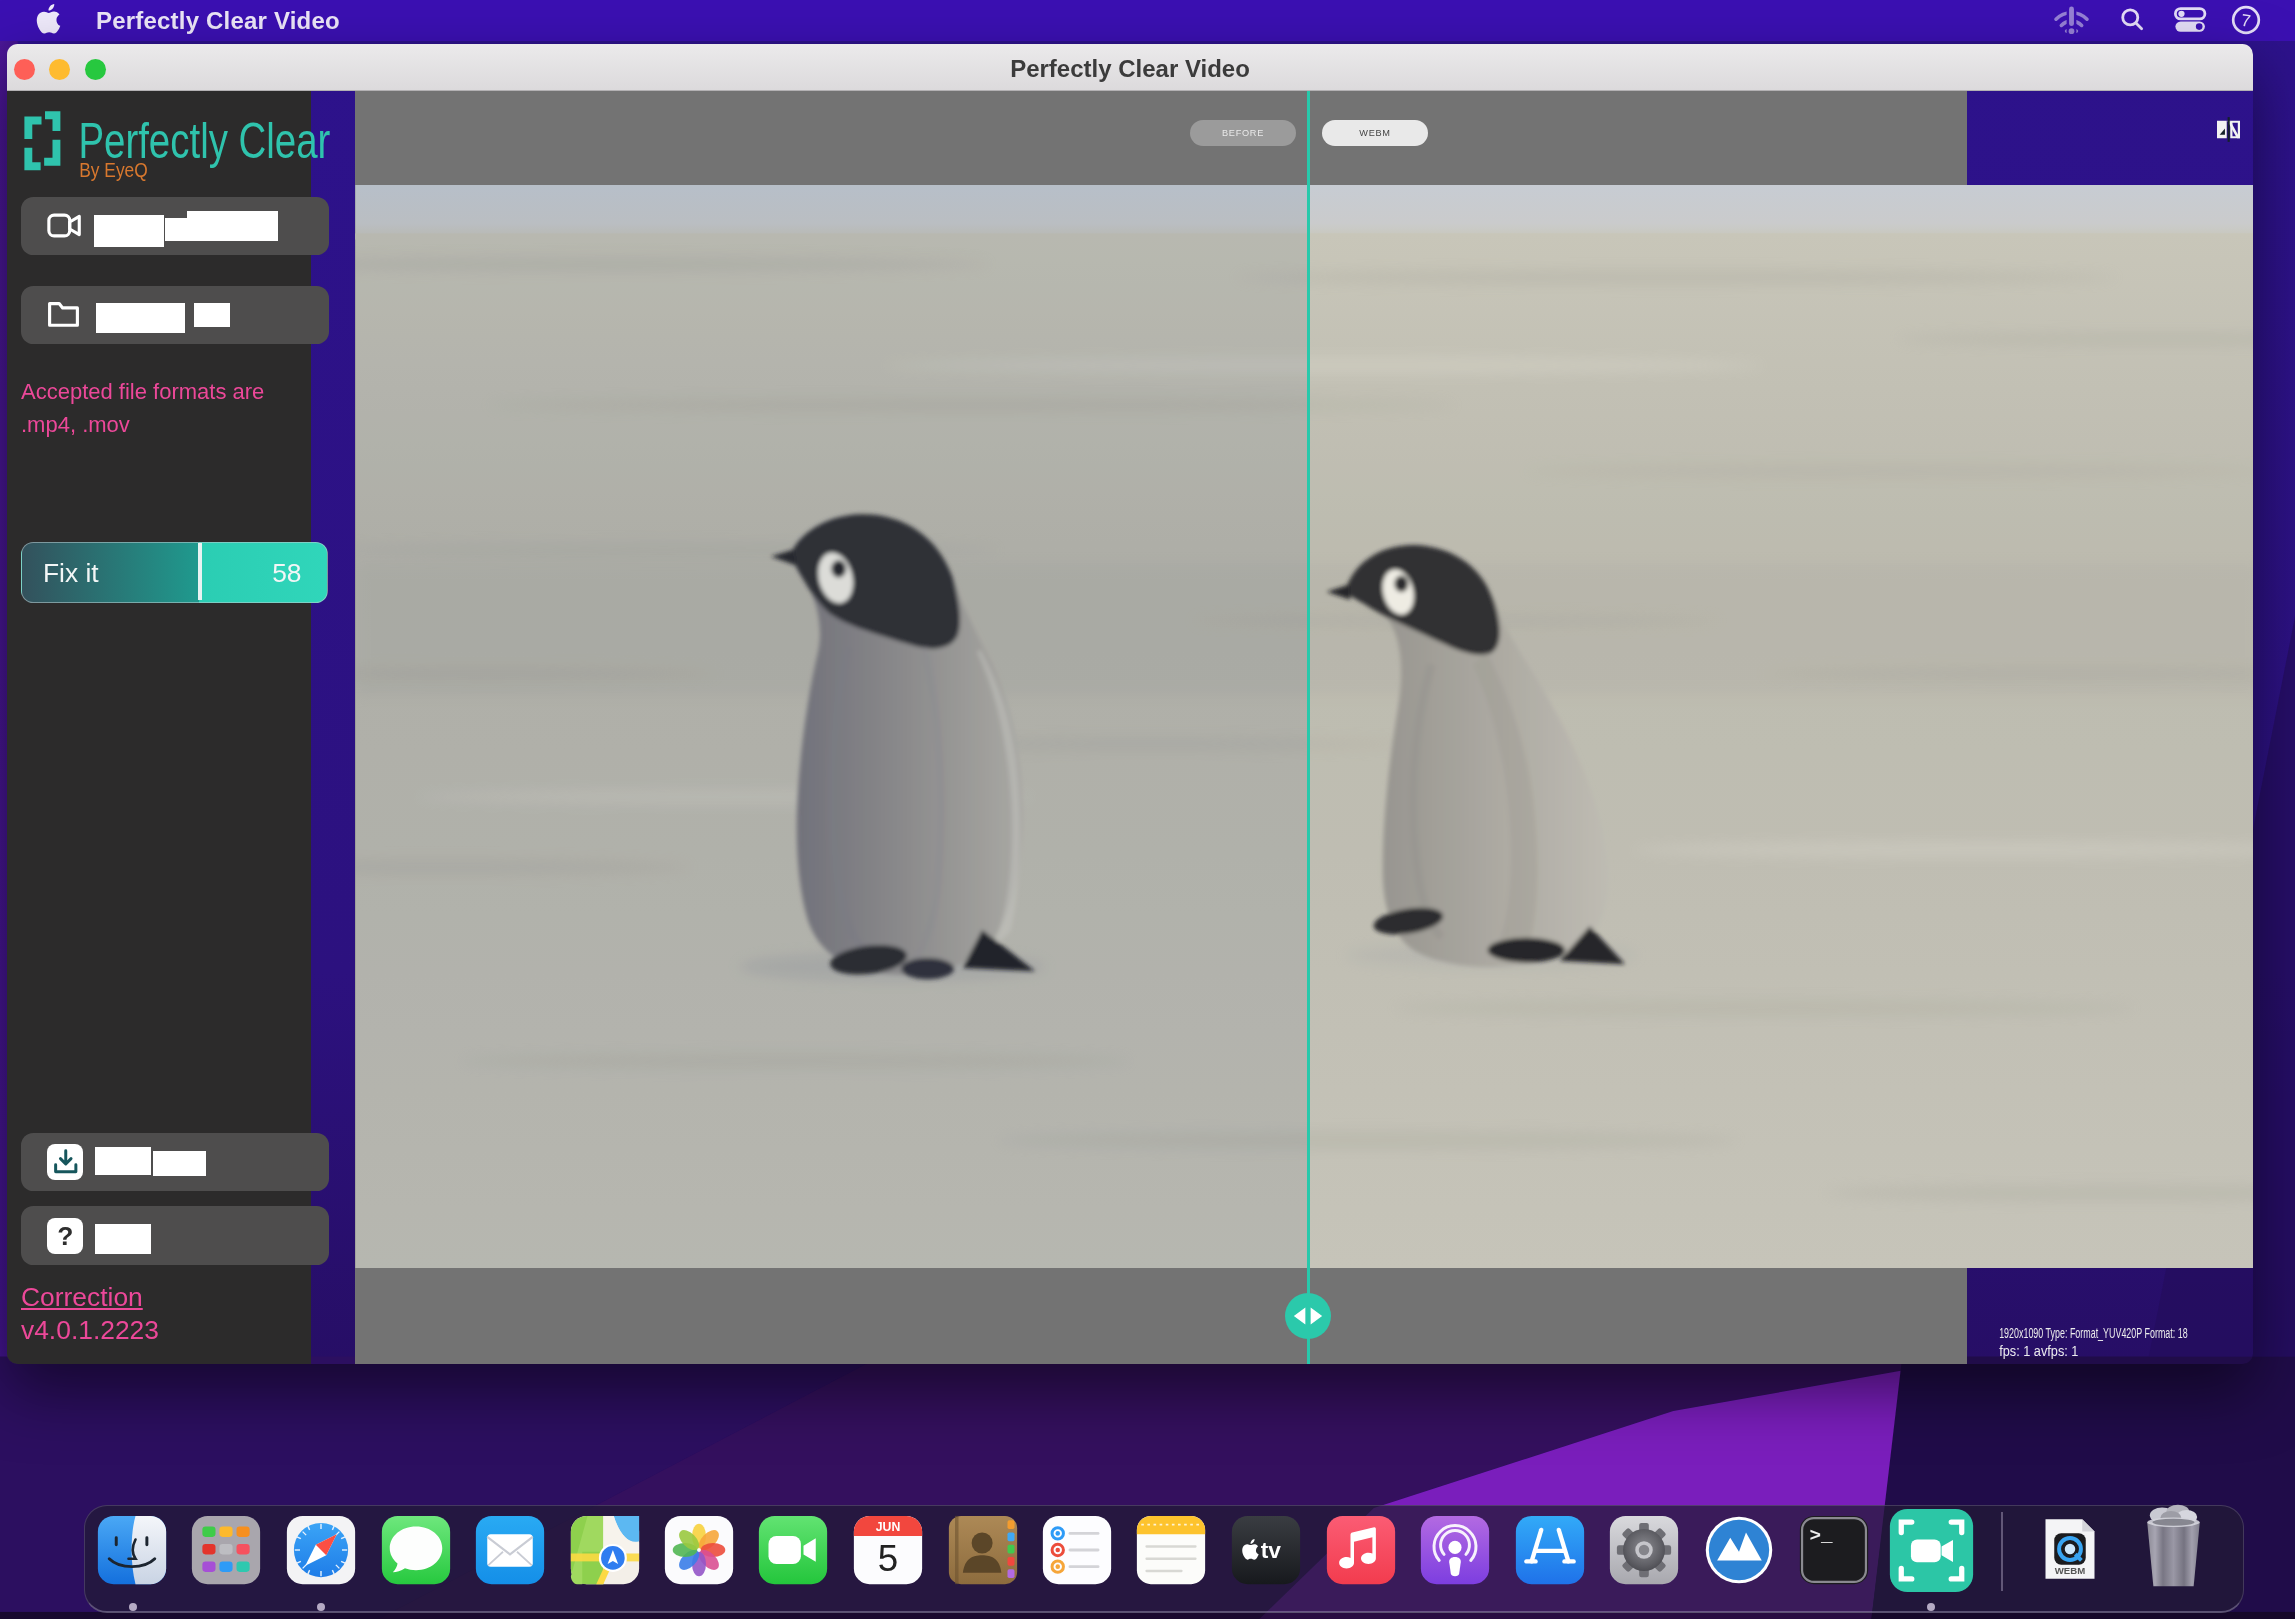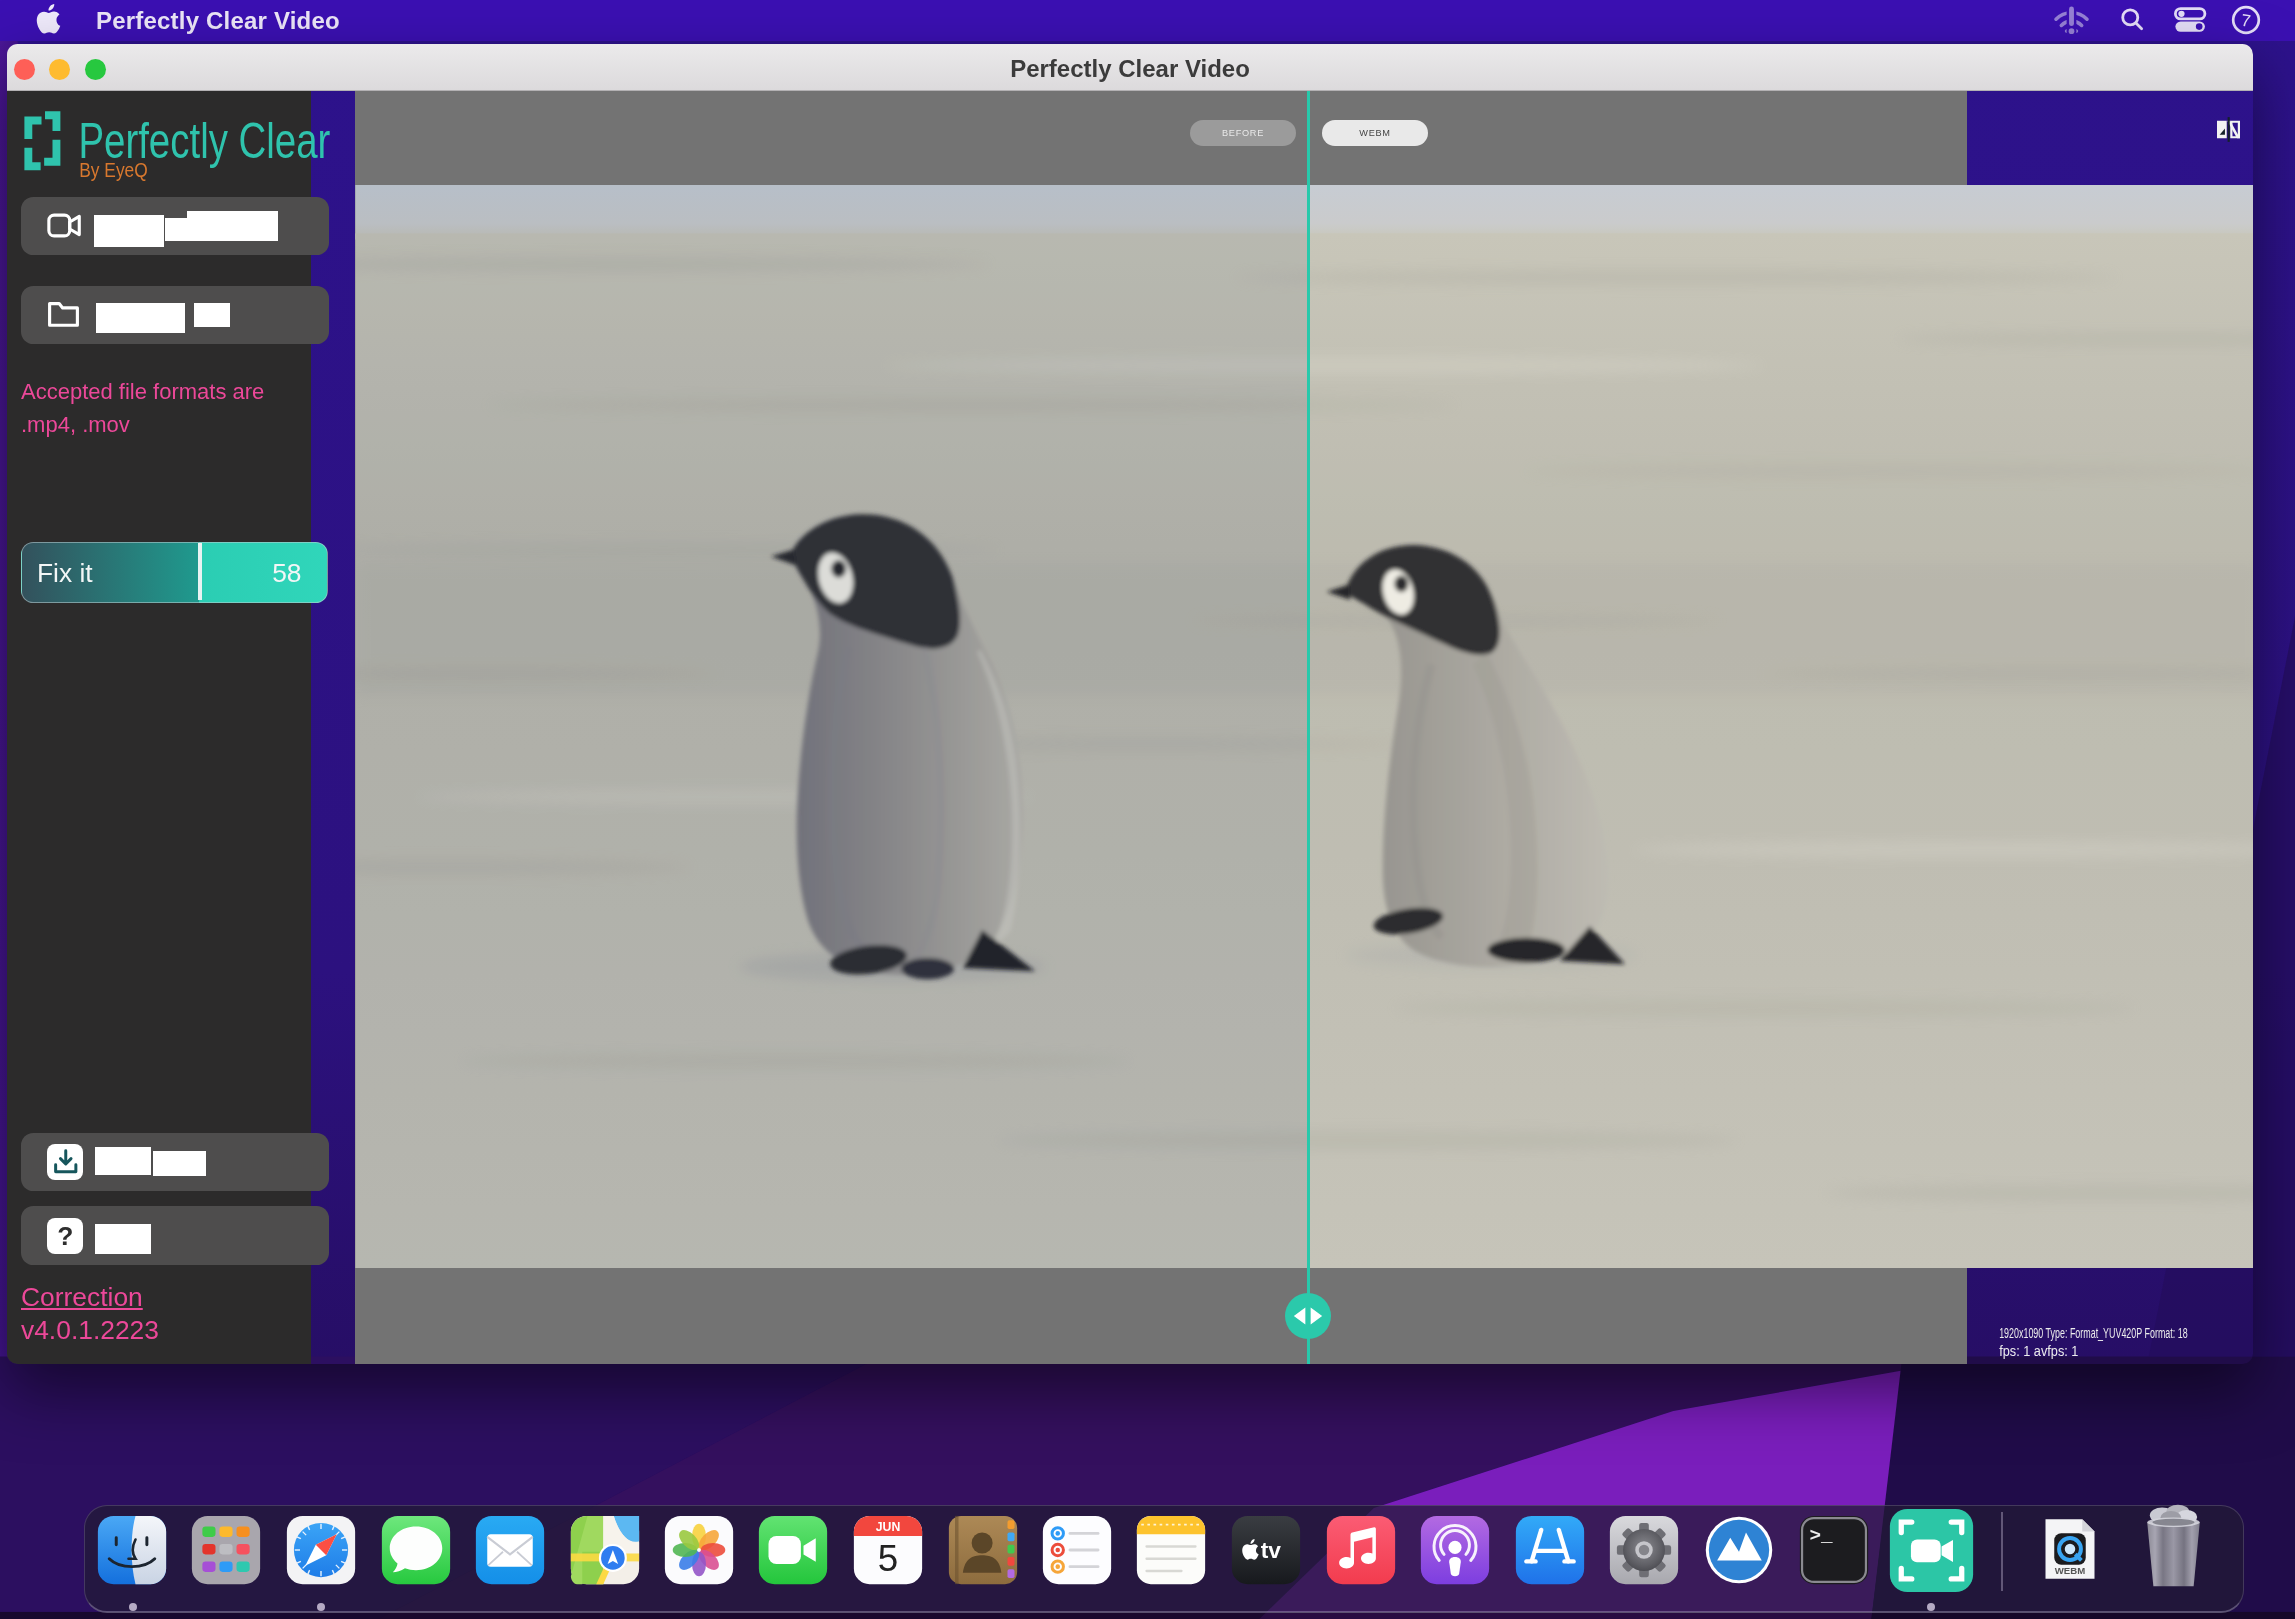--- a/index.html
+++ b/index.html
@@ -19,21 +19,21 @@
   #titlebar { left:0; top:0; width:2246px; height:47px; background:linear-gradient(#ebeaeb,#dcdadc); border-bottom:0.9px solid #b3b1b3; }
   #titlebar .wt { position:absolute; left:0; right:0; top:10.6px; text-align:center; font-size:24px; font-weight:bold; color:#3b3b3b; }
   .tl { position:absolute; top:15px; width:21px; height:21px; border-radius:50%; }
 
   
   #sidebar { left:0; top:47px; width:304px; height:1273px; background:#2c2b2b; }
   .sbtn { position:absolute; left:14px; width:308px; background:#4e4d4d; border-radius:12.3px; }
   .blob { position:absolute; background:#fff; }
   .sbtext { position:absolute; left:14px; color:#ec4899; font-size:22px; }
   .slider { position:absolute; left:14px; width:307px; height:61px; border-radius:12.3px; border:1.8px solid rgba(190,205,210,0.55); color:#f2f6f6; font-size:26.4px; }
-  .slider .lab { position:absolute; left:15px; top:15px;text-align:center; }
+  .slider .lab { position:absolute; left:21px; top:15px;text-align:center; }
   .slider .val { position:absolute; right:25.5px; top:15px; }
   .slider .handle { position:absolute; top:0; width:3.5px; height:57px; background:#e9f3f2; }
 
   
   #main { left:340px; top:47px; width:1612px; height:1273px; background:#737373;margin-left:8px; }
   .pillbtn { position:absolute; top:29px; width:106px; height:26.4px; border-radius:13.2px; font-size:9.2px; letter-spacing:0.7px; text-align:center; line-height:26.4px; }
   #splitline { left:952px; top:0; width:2.6px; height:1273px; background:#27c9ab; }
   #ctrlbar { left:733px; top:920px; width:445px; height:92px; background:rgba(88,88,86,0.80); border-radius:8.8px; }
   #handle { left:930px; top:1202px; width:46px; height:46px; border-radius:50%; background:#2bc9ab; }
 

